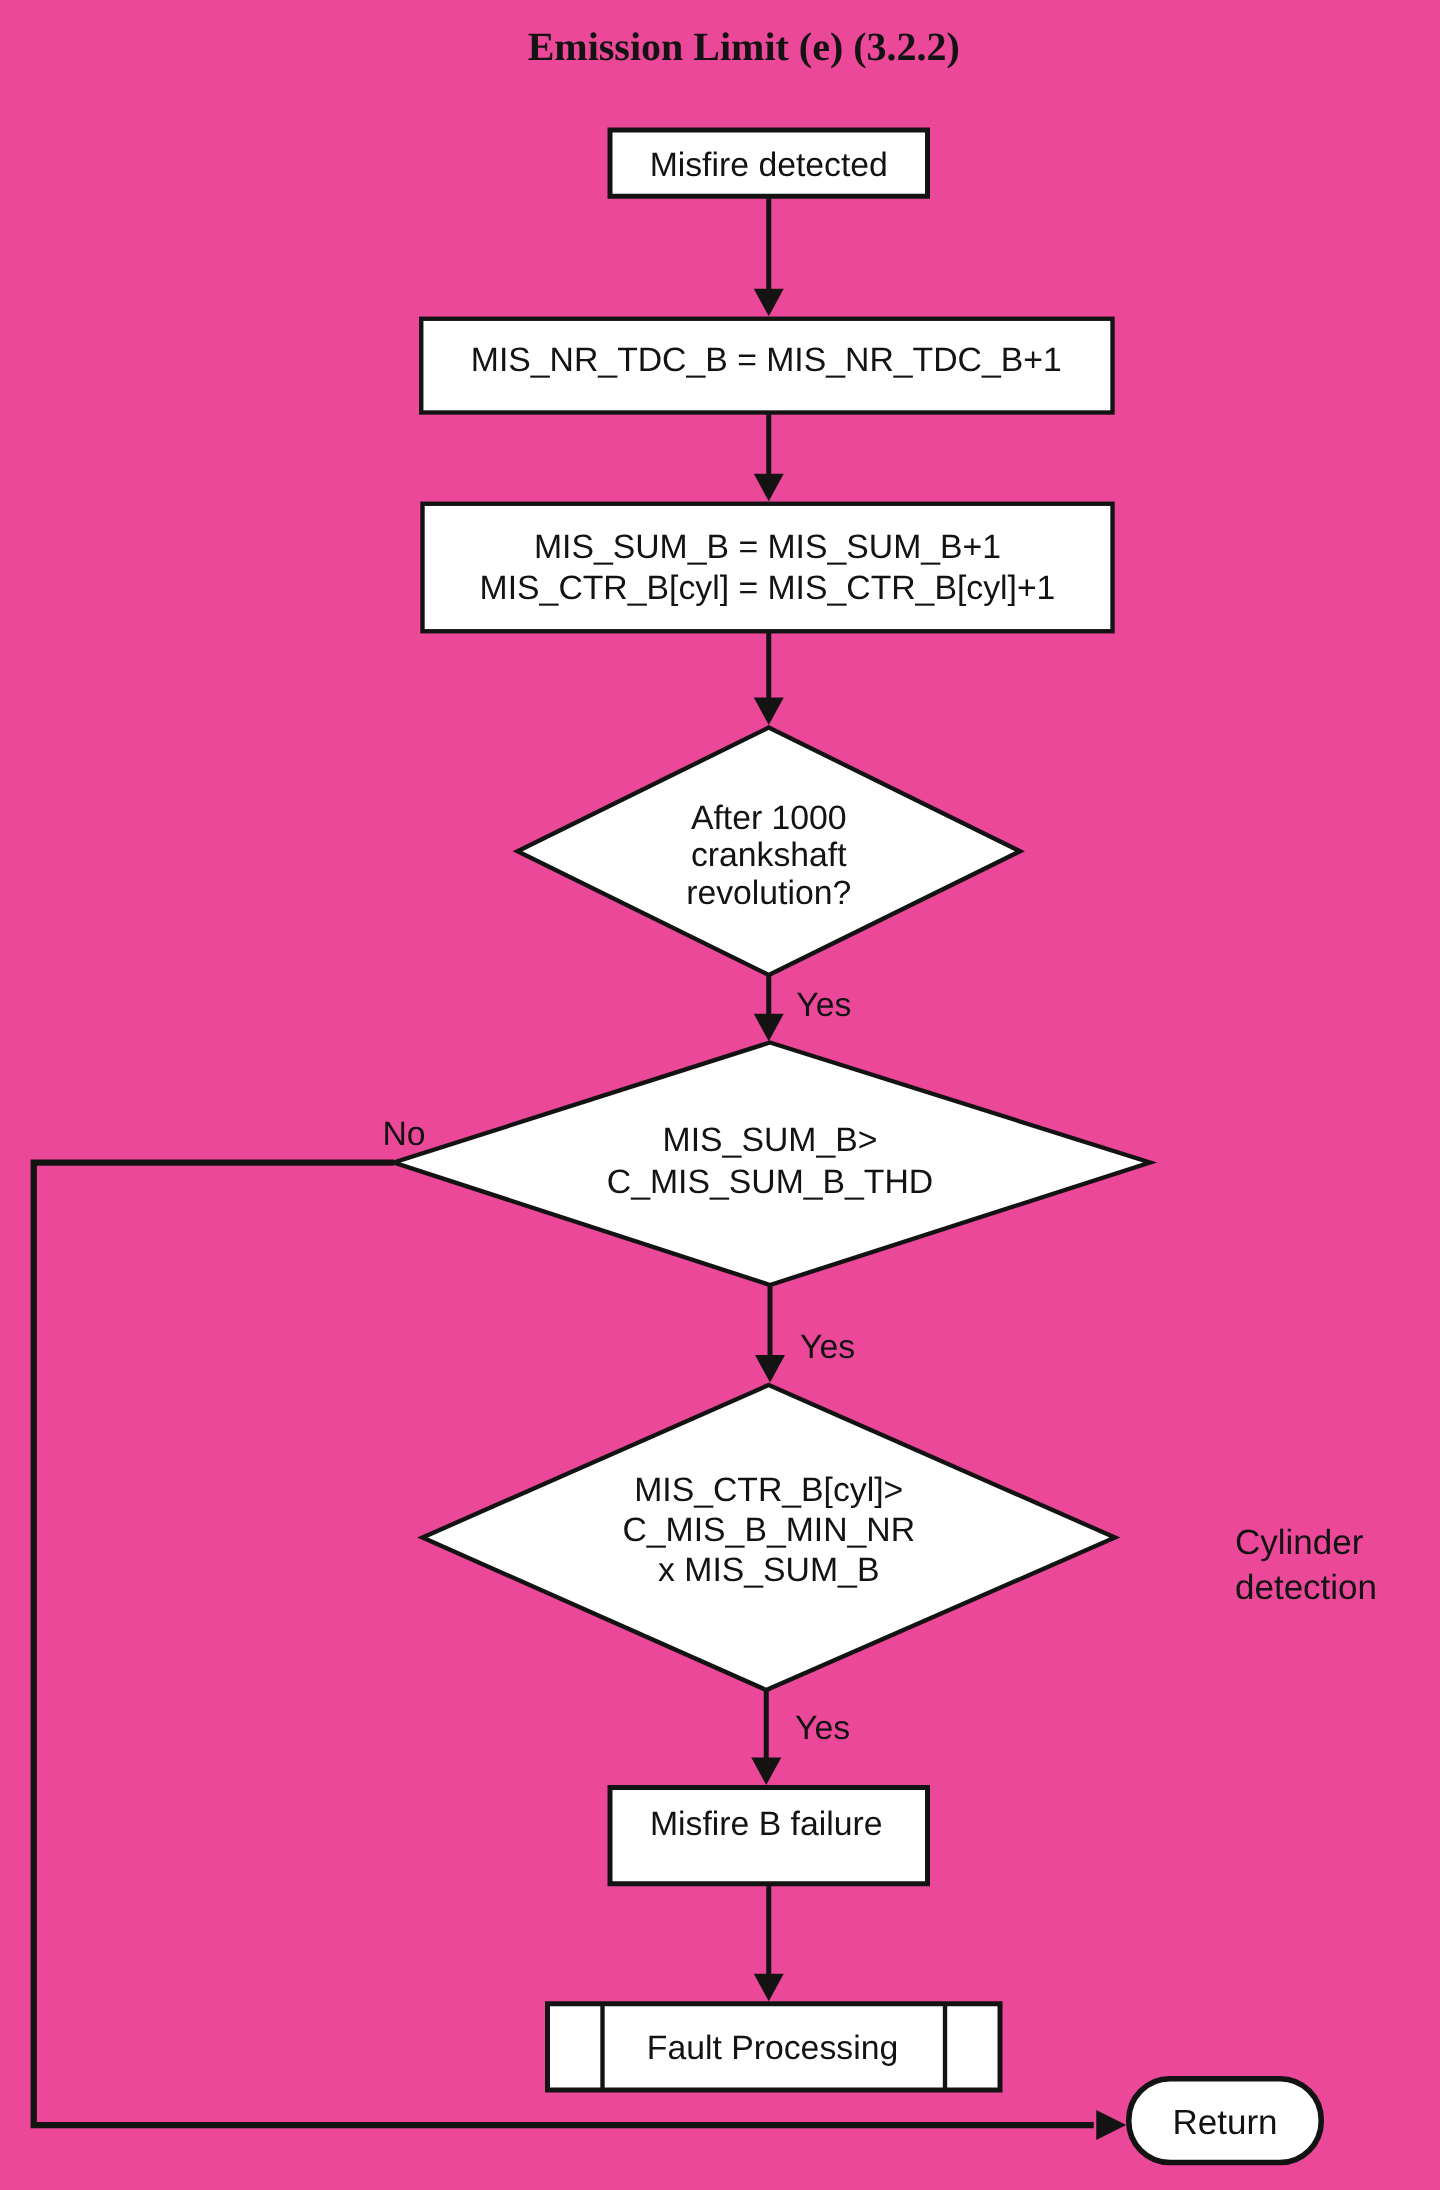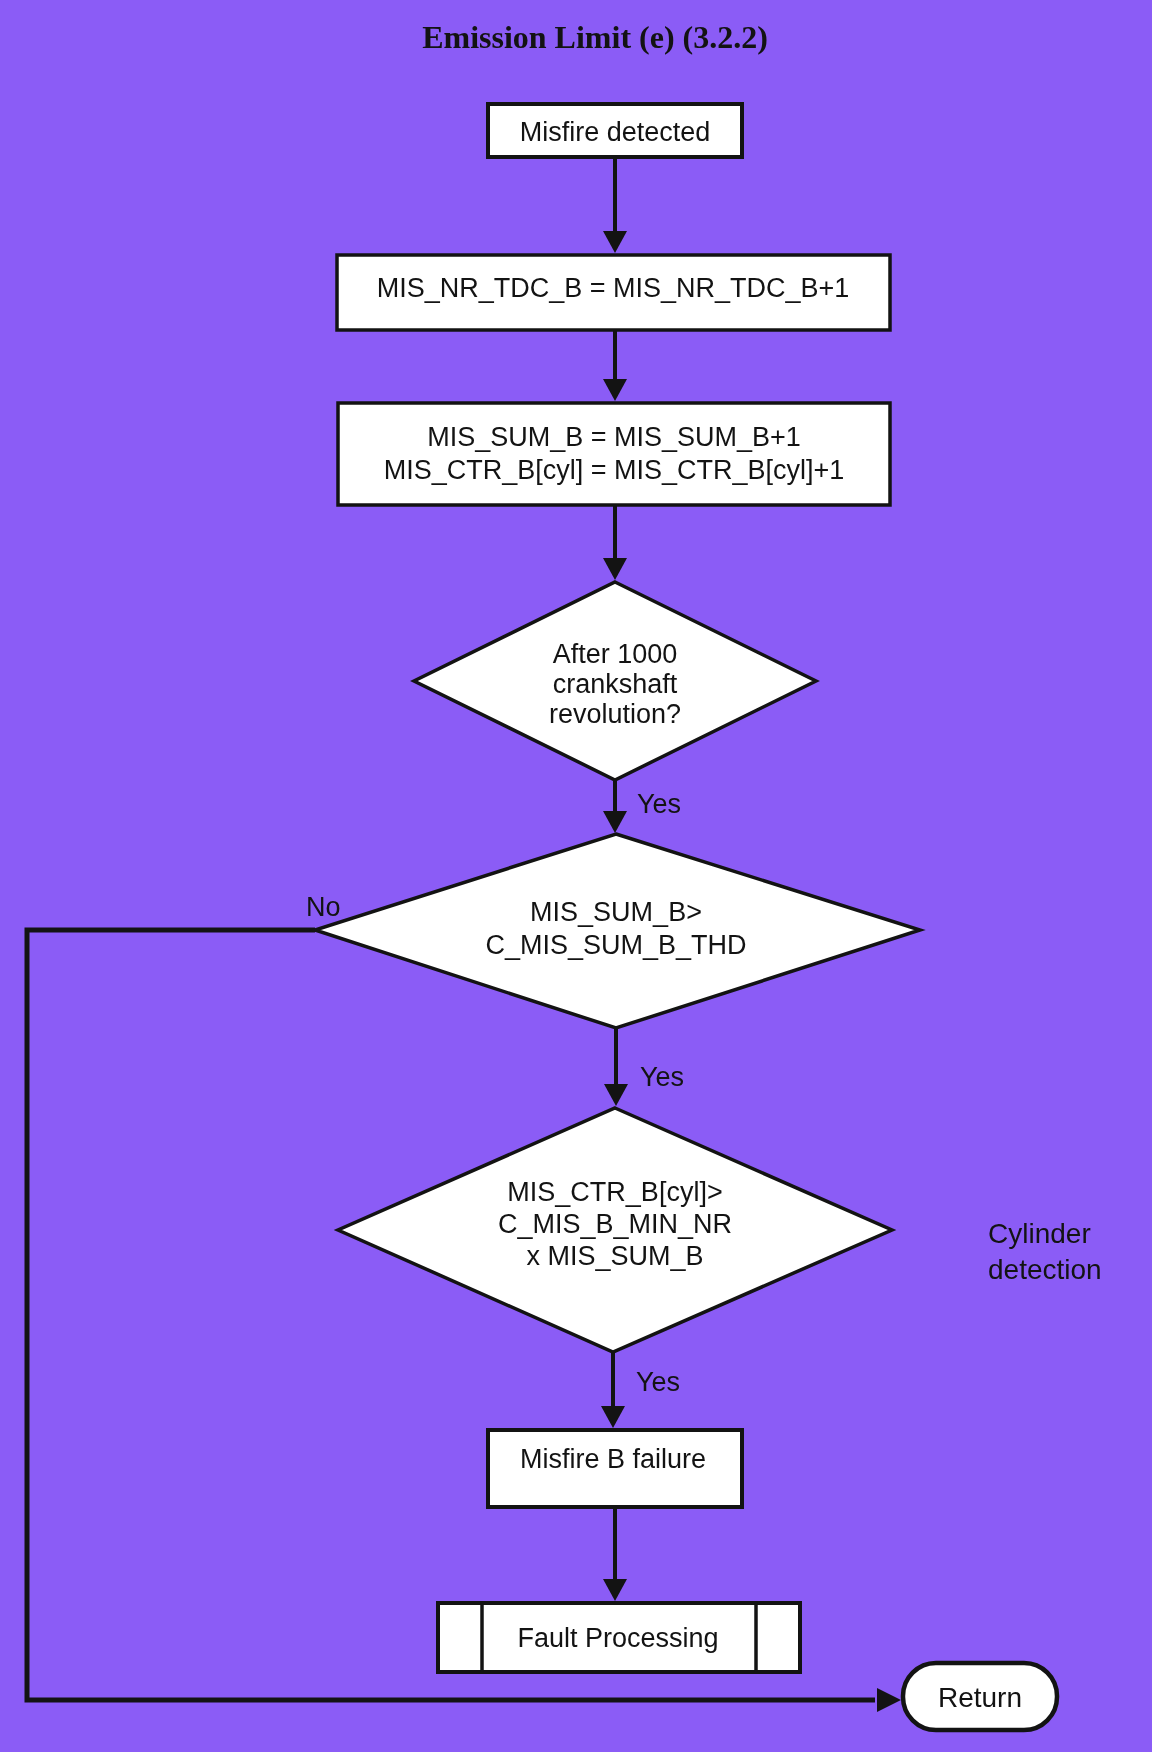--- a/index.html
+++ b/index.html
@@ -4,21 +4,21 @@
 <style>
   html, body {
     margin: 0;
     padding: 0;
     background: #ffffff;
   }
   .page {
     position: relative;
     width: 1152px;
     height: 1752px;
-    background: #8b5cf6;
+    background: #ec4899;
     overflow: hidden;
   }
   svg text {
     font-family: "Liberation Sans", "DejaVu Sans", sans-serif;
     fill: #131313;
   }
   .node-text {
     font-size: 27px;
     text-anchor: middle;
   }

